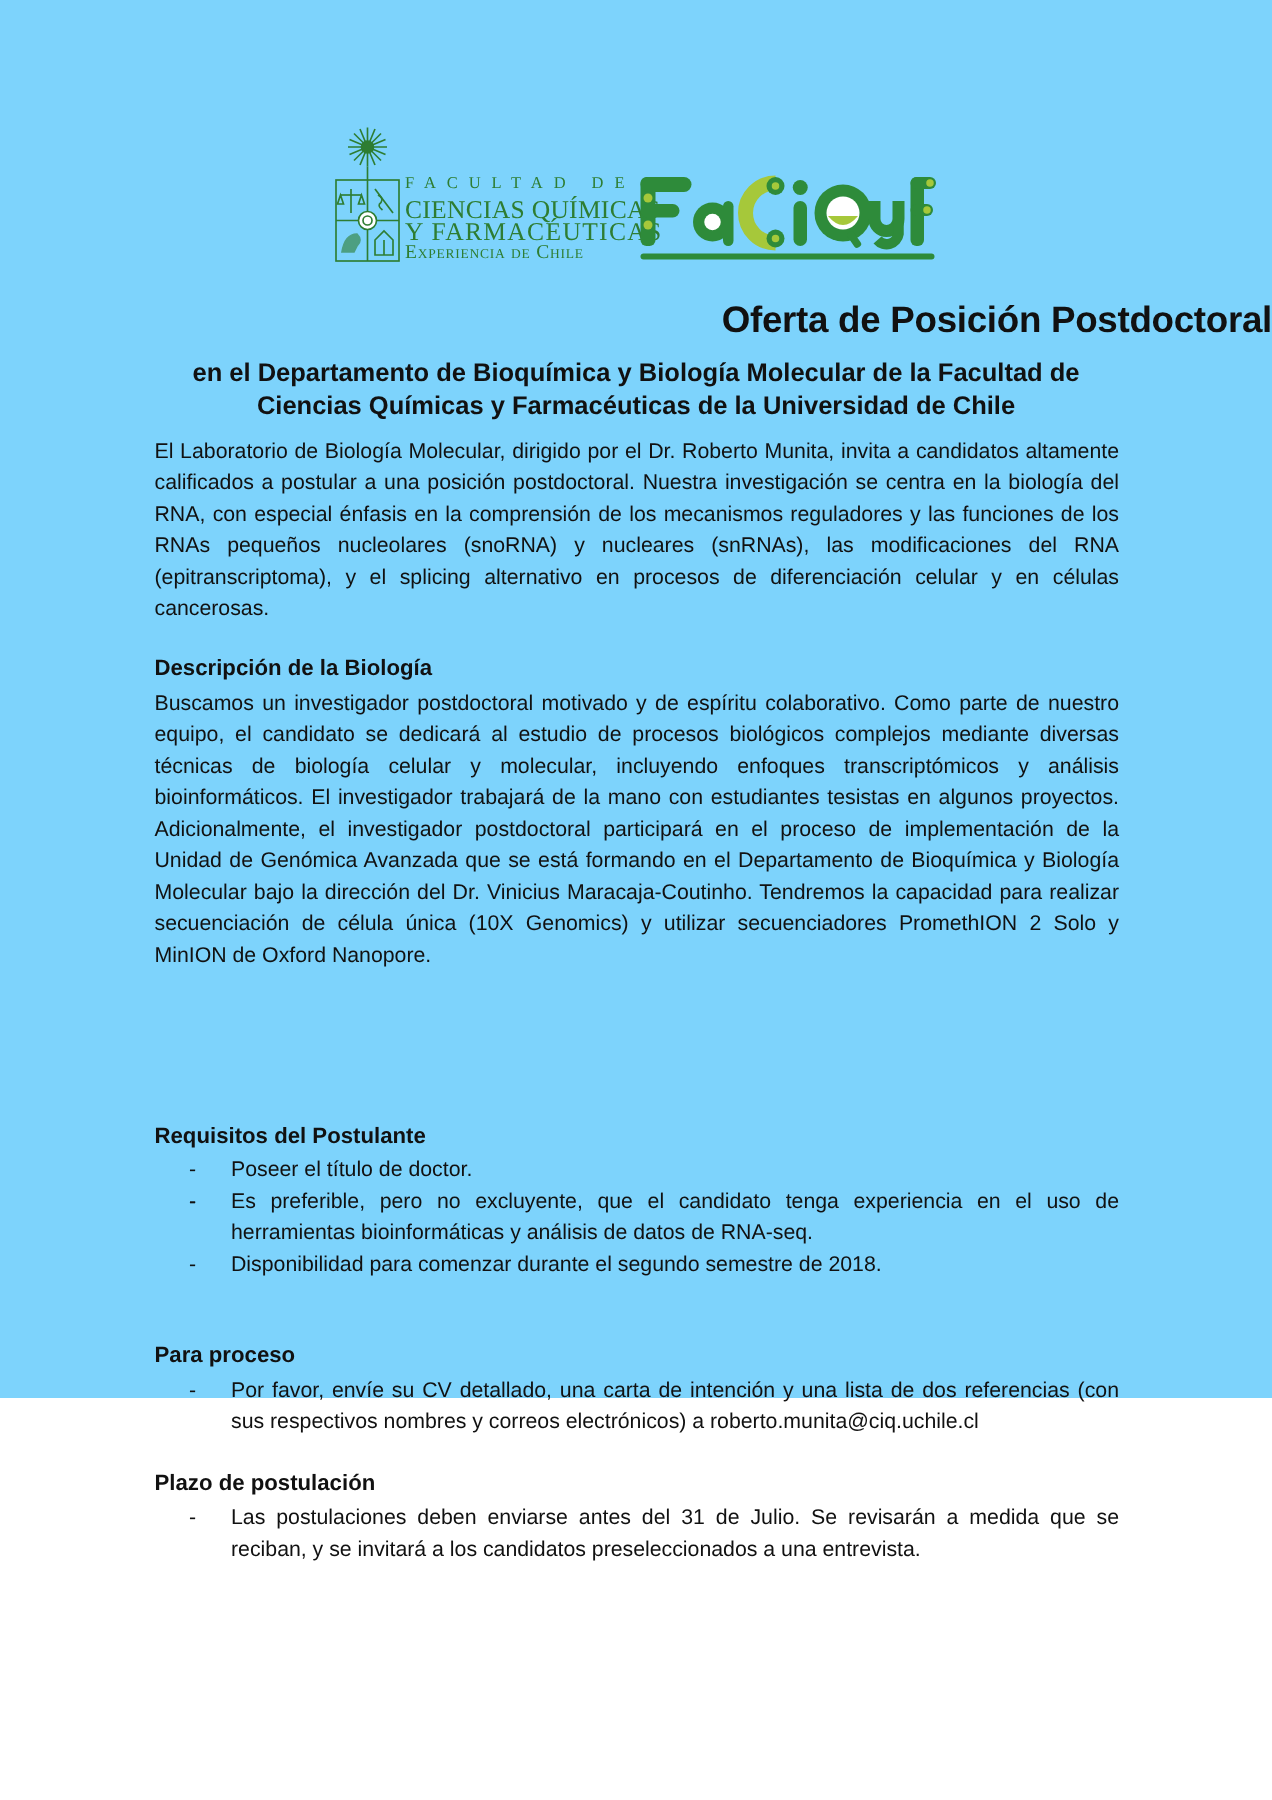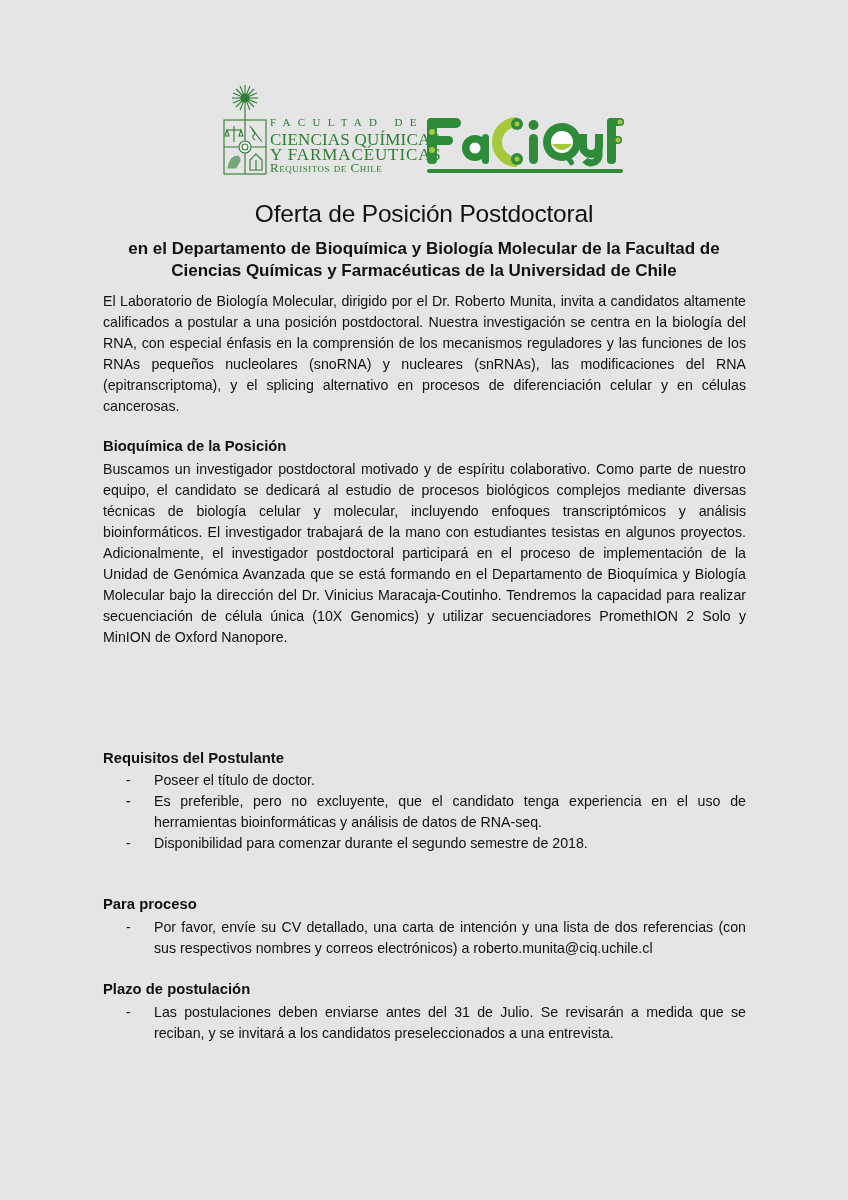--- a/index.html
+++ b/index.html
@@ -1,32 +1,32 @@
 <!DOCTYPE html>
 <html><head>
 <meta charset="utf-8">
 <style>
   html, body { margin:0; padding:0; background:#ffffff; }
   body { width:848px; height:1200px; position:relative; overflow:hidden;
          font-family:"Liberation Sans", "DejaVu Sans", sans-serif; color:#111; }
-  .page { position:absolute; left:0; top:0; width:848px; height:1200px; background:#e5e5e5; }
+  .page { position:absolute; left:0; top:0; width:848px; height:932px; background:#7dd3fc; }
 
   
   .logo-row { position:absolute; left:222px; top:84px; width:405px; height:94px; }
   .uc-crest { position:absolute; left:0; top:0; width:46px; height:92px; }
   .uc-text { position:absolute; left:48px; top:33px; color:#2e7d32; font-family:"Liberation Serif", serif; line-height:1; }
   .uc-text .l1 { font-size:11px; letter-spacing:7.3px; display:block; height:14px; }
   .uc-text .l2 { font-size:17px; display:block; height:15px; letter-spacing:0.2px; }
   .uc-text .l3 { font-size:17px; display:block; height:15px; letter-spacing:0.9px; }
   .uc-text .l4 { font-size:13px; display:block; height:13px; font-variant:small-caps; letter-spacing:0.5px; }
   .faciqyf { position:absolute; left:203px; top:28px; width:200px; height:64px; }
 
   
-  .title { position:absolute; left:0; top:200px; width:848px; text-align:center;
-           font-size:24.5px; font-weight:normal; color:#111; letter-spacing:-0.2px; }
+  .title { position:absolute; left:0; top:200px; width:848px; text-align:right;
+           font-size:24.5px; font-weight:bold; color:#111; letter-spacing:-0.2px; }
   .subtitle { position:absolute; left:100px; top:238px; width:648px; text-align:center;
               font-size:17px; font-weight:bold; line-height:22px; color:#111; }
 
   .body-text { position:absolute; left:103px; width:643px; font-size:14.2px; line-height:21px;
                text-align:justify; color:#111; }
   .h2 { position:absolute; left:103px; font-size:14.8px; font-weight:bold; color:#111; }
 
   .list { position:absolute; left:103px; width:643px; margin:0; padding:0; list-style:none;
           font-size:14.2px; line-height:21px; color:#111; }
   .list li { position:relative; padding-left:51px; text-align:justify; }
@@ -70,21 +70,21 @@
         <path d="M6 84 q2 -12 10 -12 q4 4 0 8 l-2 4 z" fill="#2e7d32" opacity="0.6"></path>
 
         <path d="M28 86 v-10 l6 -6 l6 6 v10 z"></path>
           <line x1="34" y1="76" x2="34" y2="86"></line>
       </g>
     </svg>
     <div class="uc-text">
       <span class="l1">FACULTAD DE</span>
       <span class="l2">CIENCIAS QUÍMICAS</span>
       <span class="l3">Y FARMACÉUTICAS</span>
-      <span class="l4">Requisitos de Chile</span>
+      <span class="l4">Experiencia de Chile</span>
     </div>
     <svg class="faciqyf" viewBox="0 0 200 64">
 
       <rect x="2" y="6" width="10" height="46" rx="4" fill="#2e8b3a"></rect>
       <rect x="2" y="6" width="34" height="10" rx="5" fill="#2e8b3a"></rect>
       <rect x="2" y="24" width="26" height="9" rx="4.5" fill="#2e8b3a"></rect>
       <circle cx="7" cy="20" r="3" fill="#a6c83a"></circle>
         <circle cx="7" cy="38" r="3" fill="#a6c83a"></circle>
 
       <circle cx="50" cy="36" r="13" fill="#2e8b3a"></circle>
@@ -116,21 +116,21 @@
 
       <rect x="2" y="57" width="196" height="4" rx="2" fill="#2e8b3a"></rect>
     </svg>
   </div>
 
   <div class="title">Oferta de Posición Postdoctoral</div>
   <div class="subtitle">en el Departamento de Bioquímica y Biología Molecular de la Facultad de Ciencias Químicas y Farmacéuticas de la Universidad de Chile</div>
 
   <p class="body-text" style="top:291px; margin:0;">El Laboratorio de Biología Molecular, dirigido por el Dr. Roberto Munita, invita a candidatos altamente calificados a postular a una posición postdoctoral. Nuestra investigación se centra en la biología del RNA, con especial énfasis en la comprensión de los mecanismos reguladores y las funciones de los RNAs pequeños nucleolares (snoRNA)  y nucleares (snRNAs), las modificaciones del RNA (epitranscriptoma), y el splicing alternativo en procesos de diferenciación celular y en células cancerosas.</p>
 
-  <div class="h2" style="top:438px;">Bioquímica de la Posición</div>
+  <div class="h2" style="top:438px;">Descripción de la Biología</div>
   <p class="body-text" style="top:459px; margin:0;">Buscamos un investigador postdoctoral motivado y de espíritu colaborativo. Como parte de nuestro equipo, el candidato se dedicará al estudio de procesos biológicos complejos mediante diversas técnicas de biología celular y molecular, incluyendo enfoques transcriptómicos y análisis bioinformáticos. El investigador trabajará de la mano con estudiantes tesistas en algunos proyectos. Adicionalmente, el investigador postdoctoral participará en el proceso de implementación de la Unidad de Genómica Avanzada que se está formando en el Departamento de Bioquímica y Biología Molecular bajo la dirección del Dr. Vinicius Maracaja-Coutinho. Tendremos la capacidad para realizar secuenciación de célula única (10X Genomics) y utilizar secuenciadores PromethION 2 Solo y MinION de Oxford Nanopore.</p>
 
   <div class="h2" style="top:750px;">Requisitos del Postulante</div>
   <ul class="list" style="top:770px;">
     <li><span class="dash">-</span><span>Poseer el título de doctor.</span></li>
     <li><span class="dash">-</span></li>
     <li><span class="dash">-</span><span>Es preferible, pero no excluyente, que el candidato tenga experiencia en el uso de herramientas bioinformáticas y análisis de datos de RNA-seq.</span></li>
     <li><span class="dash">-</span><span>Disponibilidad para comenzar durante el segundo semestre de 2018.</span></li>
   </ul>
 

